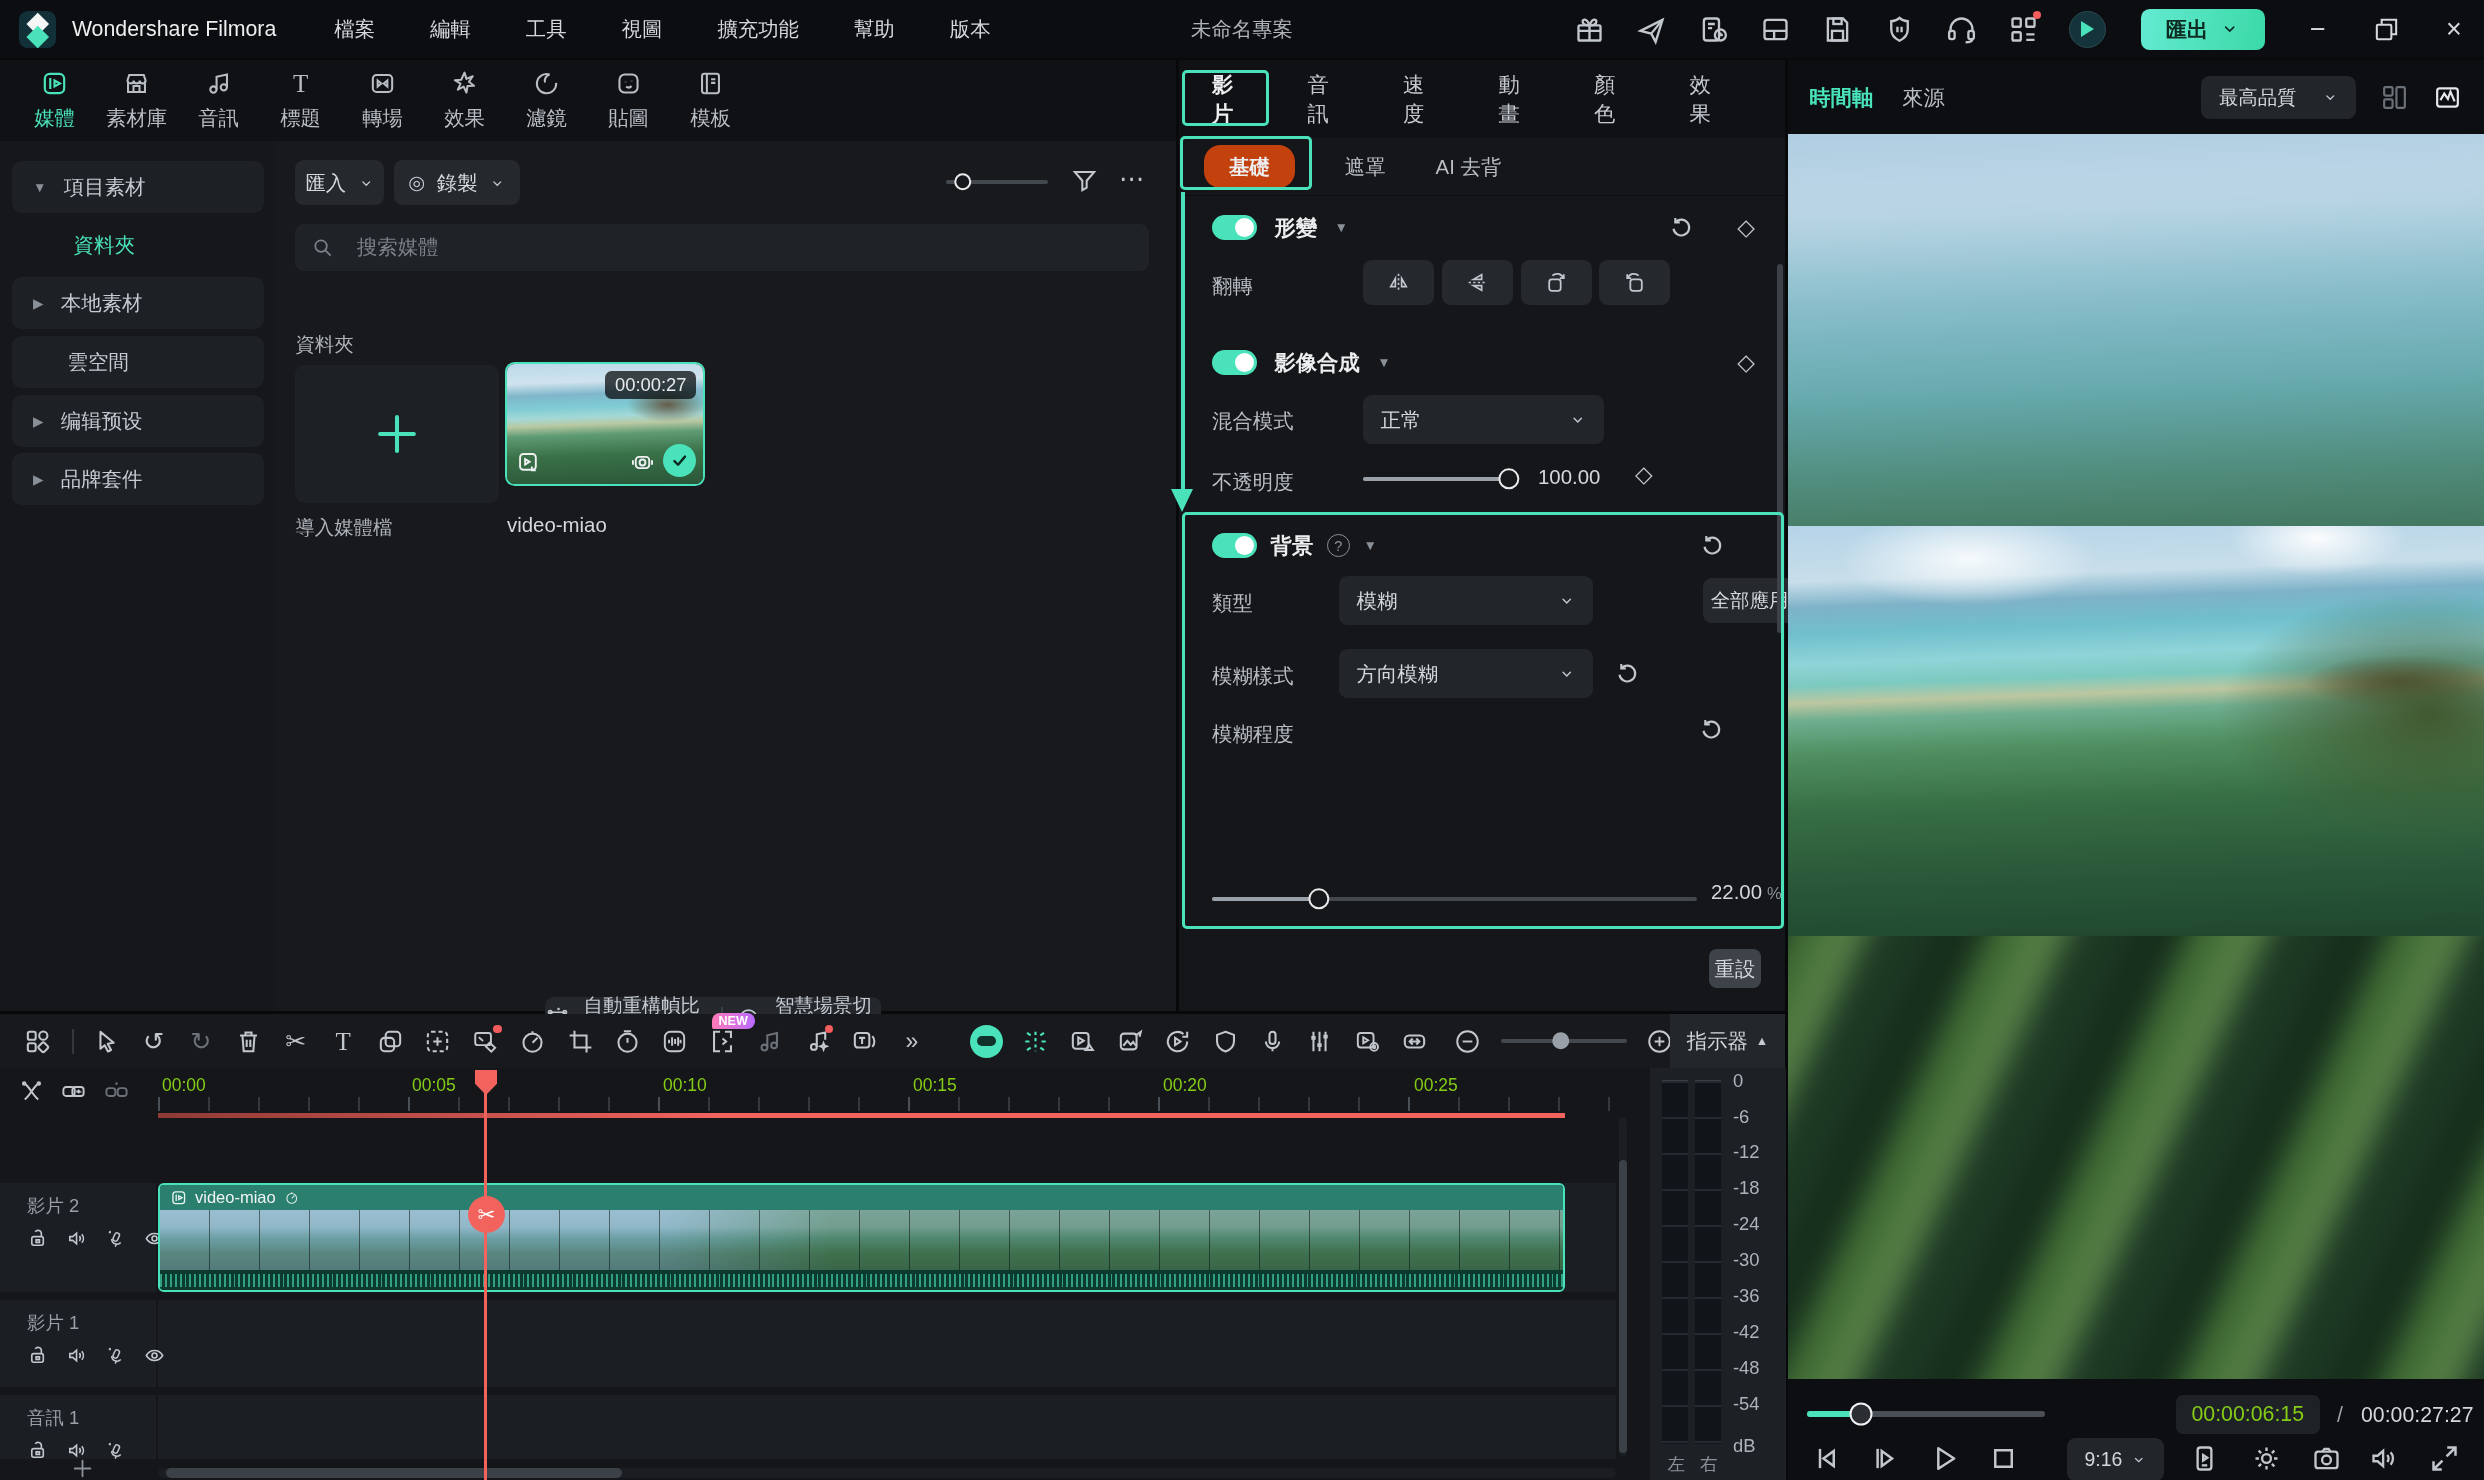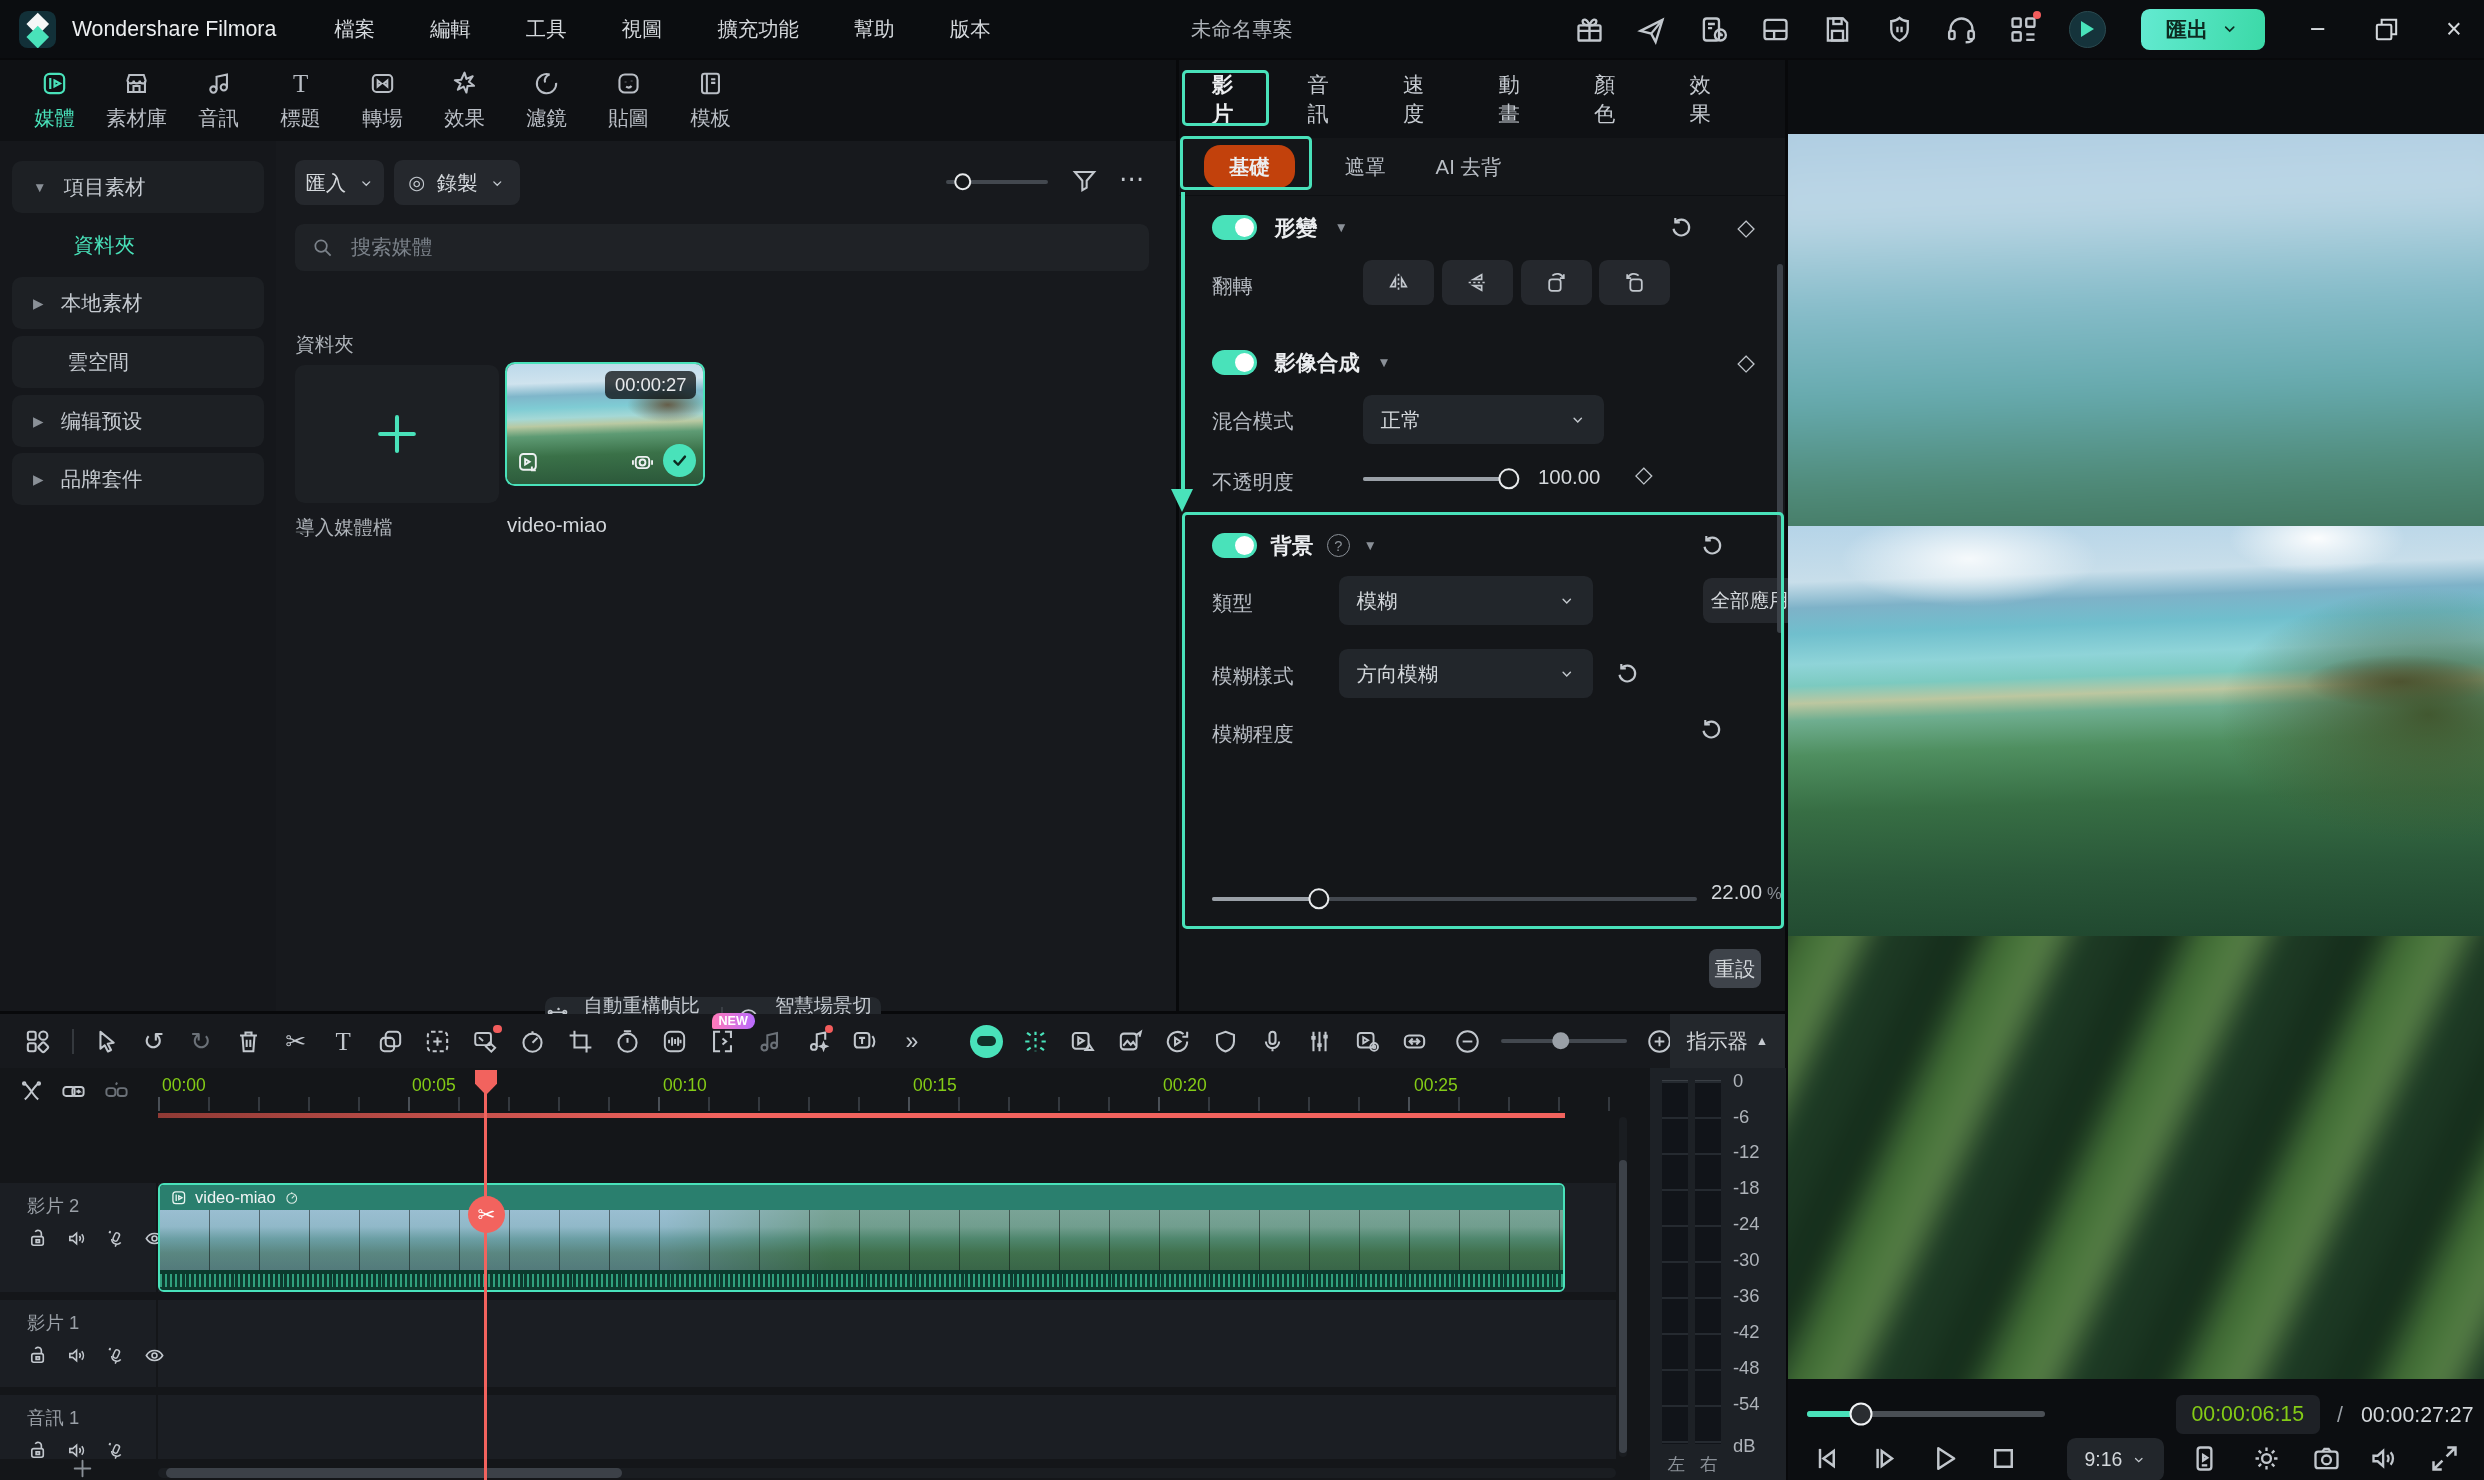--- a/index.html
+++ b/index.html
@@ -41,21 +41,21 @@
 
   
   #sidebar { left:0; top:81px; width:276px; height:870px; background:#15171b; padding-top:13.6px; }
   .side-item { height:52px; margin:6.8px 11.6px; border-radius:9.7px; background:#1d2024; display:flex; align-items:center; padding-left:21.3px; gap:17.5px; font-size:20.4px; color:#c6cbd1; }
   .side-sub { height:50px; margin:1.9px 11.6px; display:flex; align-items:center; padding-left:62px; font-size:20.4px; }
   .caret { font-size:13.6px; color:#8a9097; }
 
   
   #media-content { left:276px; top:81px; width:901px; height:870px; }
   .btn-dark { background:#25282d; border-radius:8.7px; height:45px; display:flex; align-items:center; justify-content:center; gap:11.6px; font-size:20.4px; color:#d4d8dc; }
-  #search-bar { left:19.4px; top:83px; width:854px; height:47px; background:#1f2226; border-radius:8.7px; display:flex; align-items:center; padding:0 15.5px; gap:17px; }
+  #search-bar { left:19.4px; top:83px; width:854px; height:47px; background:#1f2226; border-radius:8.7px; display:flex; align-items:center; padding:0 15.5px; gap:23px; }
   #search-bar input { background:transparent; border:none; outline:none; color:#d4d8dc; font-size:20.4px; width:90%; font-family:inherit;}
   #search-bar input::placeholder { color:#7b828a; }
   .card-label { font-size:19.4px; color:#aeb3b9; }
   #import-tile { left:19.4px; top:224px; width:204px; height:138px; background:#1d2024; border-radius:9.7px; display:flex; align-items:center; justify-content:center; }
   #video-card { left:229px; top:221px; width:200px; height:124px; border:2.9px solid #49e2ba; border-radius:9.7px; overflow:hidden; }
   .scene-mini { width:100%; height:100%;
     background:
       radial-gradient(58px 25px at 82% 34%, rgba(96,74,48,.85), rgba(96,74,48,0) 70%),
       linear-gradient(178deg,#bcd9ea 0%,#cfe3ee 16%,#7fb6ca 26%,#7fccd4 36%,#a4d8d6 44%,#b9c9a2 50%,#5e9b74 58%,#3a7148 74%,#2a5639 100%);
   }
@@ -1027,20 +1027,42 @@
   <div class="r" id="props-scroll"></div>
 </div>
 
 <div class="anno" style="left:1182px;top:70px;width:87px;height:56px;"></div>
 <div class="anno" style="left:1180px;top:136px;width:132px;height:54px;"></div>
 <div class="anno" style="left:1182px;top:512px;width:602px;height:417px;"></div>
 <div id="anno-line"></div>
 <div id="anno-arrowhead"></div>
 
 <div class="r" id="preview-panel">
+  <div class="r" id="preview-header">
+    <span class="teal" style="font-size:21.3px;font-weight:bold;">時間軸</span>
+    <span style="font-size:21.3px;color:#b9bec5;margin-left:29px;">來源</span>
+    <div class="select" style="margin-left:auto;width:155px;height:43px;font-size:19.4px;">
+      <span>最高品質</span>
+      <span class="ic" style="width:16.5px;height:16.5px;">
+          <svg viewBox="0 0 17 17" width="16.5" height="16.5">
+            <use href="#i-caret-d"></use>
+          </svg>
+        </span>
+    </div>
+    <span class="ic dim" style="width:31px;height:31px;margin-left:23px;">
+        <svg viewBox="0 0 32 32" width="31" height="31">
+          <use href="#i-layout2"></use>
+        </svg>
+      </span>
+    <span class="ic" style="width:31px;height:31px;margin-left:21.3px;color:#e4e7ea;">
+        <svg viewBox="0 0 32 32" width="31" height="31">
+          <use href="#i-scope"></use>
+        </svg>
+      </span>
+  </div>
 
   <div class="blur-band" style="top:74px;height:392px;">
     <div class="blur-inner sky-sea"></div>
   </div>
 
   <div class="r" id="pv-mid"></div>
 
   <div class="blur-band" style="top:876px;height:443px;">
     <div class="blur-inner green-streaks"></div>
   </div>

